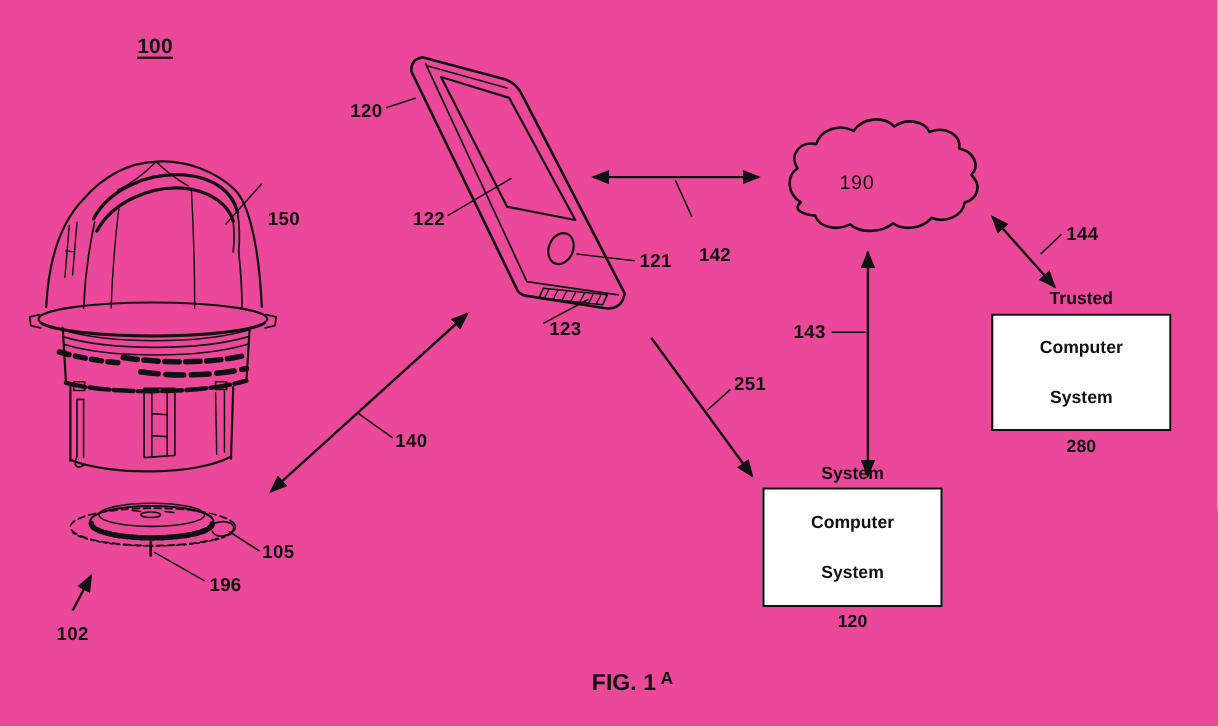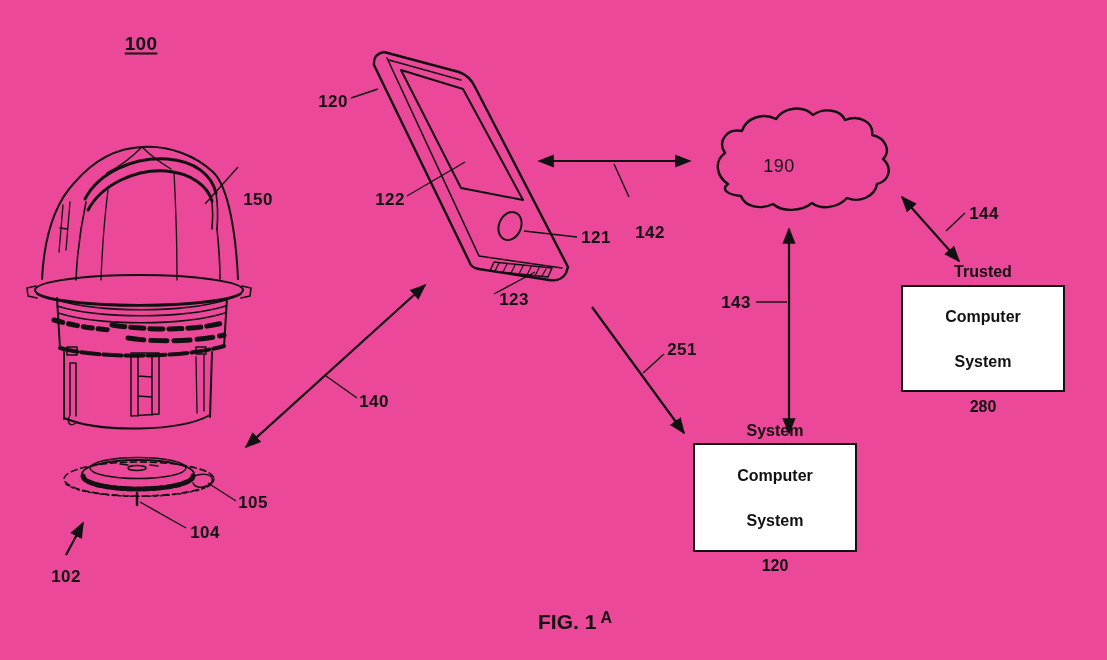--- a/index.html
+++ b/index.html
@@ -166,21 +166,21 @@
   <div class="label" style="left:333px;top:101px;">120</div>
   <div class="label" style="left:390px;top:199px;">122</div>
   <div class="label" style="left:596px;top:237px;">121</div>
   <div class="label" style="left:474px;top:299px;margin-left:40px;">123</div>
   <div class="label" style="left:374px;top:401px;">140</div>
   <div class="label" style="left:682px;top:349px;">251</div>
   <div class="label" style="left:650px;top:204px;margin-top:28px;">142</div>
   <div class="label" style="left:736px;top:302px;">143</div>
   <div class="label" style="left:984px;top:213px;">144</div>
   <div class="label" style="left:66px;top:576px;">102</div>
-  <div class="label" style="left:205px;top:532px;">104</div>
+  <div class="label" style="left:205px;top:532px;">196</div>
   <div class="label" style="left:253px;top:502px;">105</div>
 
   <div class="label light" style="left:779px;top:166px;">190</div>
 
   <div class="sysbox" style="left:693px;top:443px;width:160px;height:105px;">
     <div>System</div>
     <div>Computer</div>
     <div>System</div>
     <div>120</div>
   </div>

